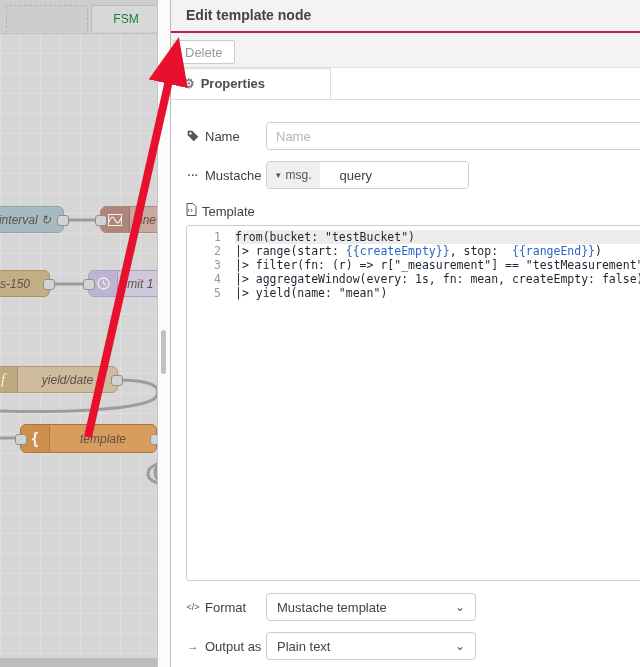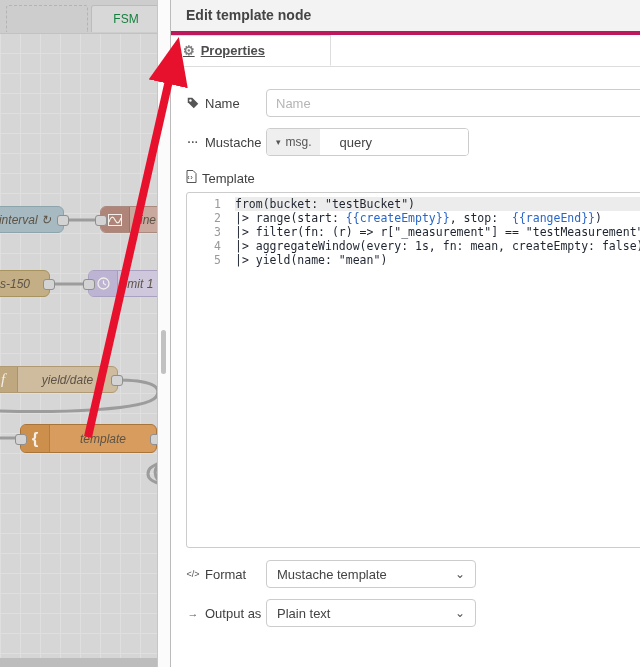--- a/index.html
+++ b/index.html
@@ -30,30 +30,30 @@
         border-radius:3px;top:50%;margin-top:-5px;z-index:3;}
   .port.in{left:-6px}.port.out{right:-6px}
   .vscroll{position:absolute;left:157px;top:0;width:13px;height:667px;background:#fbfbfb;
         border-left:1px solid #c6c6c6;z-index:4;}
   .vthumb{position:absolute;left:3px;top:330px;width:5px;height:44px;background:#c1c1c1;border-radius:3px;}
   .hscroll{position:absolute;left:0;top:658px;width:157px;height:9px;background:#bdbdbd;z-index:4;}
 
   
   .tray{position:absolute;left:170px;top:0;width:470px;height:667px;background:#fff;
         border-left:1px solid #bbb;box-sizing:border-box;z-index:5;}
-  .tray-header{height:31px;background:#f3f3f3;border-bottom:4px solid #be185d;
+  .tray-header{height:31px;background:#f3f3f3;border-bottom:2px solid #be185d;
         line-height:31px;padding-left:15px;font-size:14px;font-weight:bold;color:#444;}
   .tray-toolbar{height:34px;background:#f3f3f3;border-bottom:1px solid #e2e2e2;position:relative;}
   .btn-delete{position:absolute;left:2px;top:7px;height:24px;padding:0 11px;background:#fff;
         border:1px solid #ccc;border-radius:2px;color:#999;font-size:13px;
         font-family:"Liberation Sans",sans-serif;}
   .tabrow{height:31px;border-bottom:1px solid #ddd;position:relative;}
   .tab-props{position:absolute;left:0;top:0;width:160px;height:31px;background:#fff;
         border:1px solid #ddd;border-left:none;border-bottom:1px solid #fff;box-sizing:border-box;
-        line-height:29px;padding-left:12px;font-size:13px;font-weight:bold;color:#4d4d4d;text-decoration:underline;}
+        line-height:29px;padding-left:12px;font-size:13px;font-weight:bold;color:#4d4d4d;}
   .tab-props .gear{color:#7d7d7d;font-size:13px;margin-right:6px;}
   .tray-content{padding:22px 0 0 15px;}
   .form-row{display:flex;align-items:center;margin-bottom:11px;}
   .f-label{width:80px;flex:0 0 80px;font-size:13px;color:#3f3f3f;display:flex;align-items:center;gap:5px;}
   .f-label .lico{color:#555;font-size:11px;display:inline-flex;width:14px;justify-content:center;}
   input.text{height:28px;border:1px solid #ccc;border-radius:4px;padding:0 9px;font-size:13px;
         color:#444;font-family:"Liberation Sans",sans-serif;box-sizing:border-box;outline:none;}
   input.text::placeholder{color:#b5b5b5;}
   .name-input{flex:1;margin-right:-4px;}
   .typed-input{display:flex;width:203px;height:28px;border:1px solid #ccc;border-radius:4px;
@@ -150,20 +150,23 @@
 
     <div class="vscroll">
       <div class="vthumb"></div>
     </div>
     <div class="hscroll"></div>
   </div>
 
   <div class="tray">
     <div class="tray-header">Edit template node</div>
 
+    <div class="tray-toolbar">
+      <button class="btn-delete">Delete</button>
+    </div>
 
     <div class="tabrow">
       <div class="tab-props">
         <span class="gear">⚙</span><span>Properties</span>
       </div>
     </div>
 
     <div class="tray-content">
 
       <div class="form-row">

